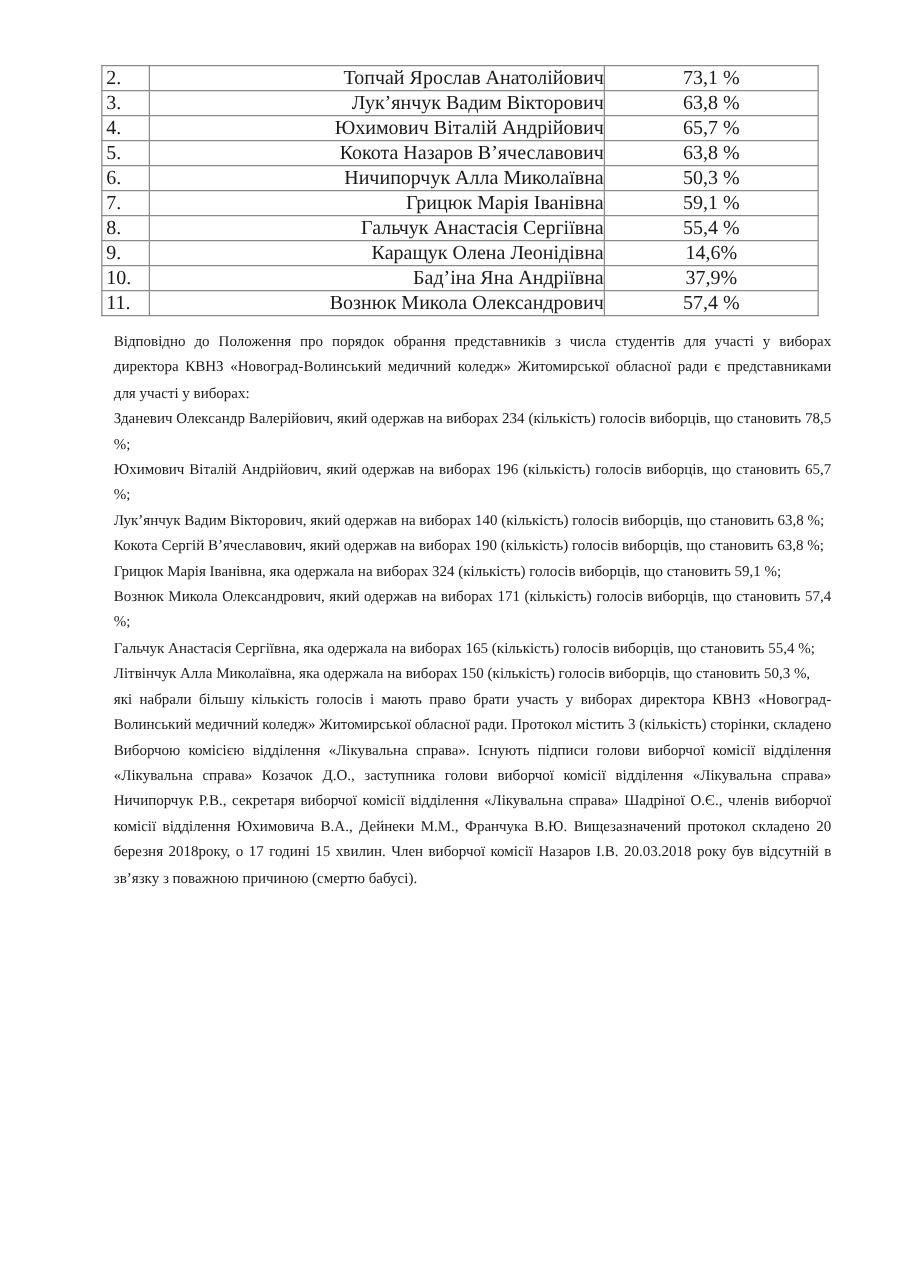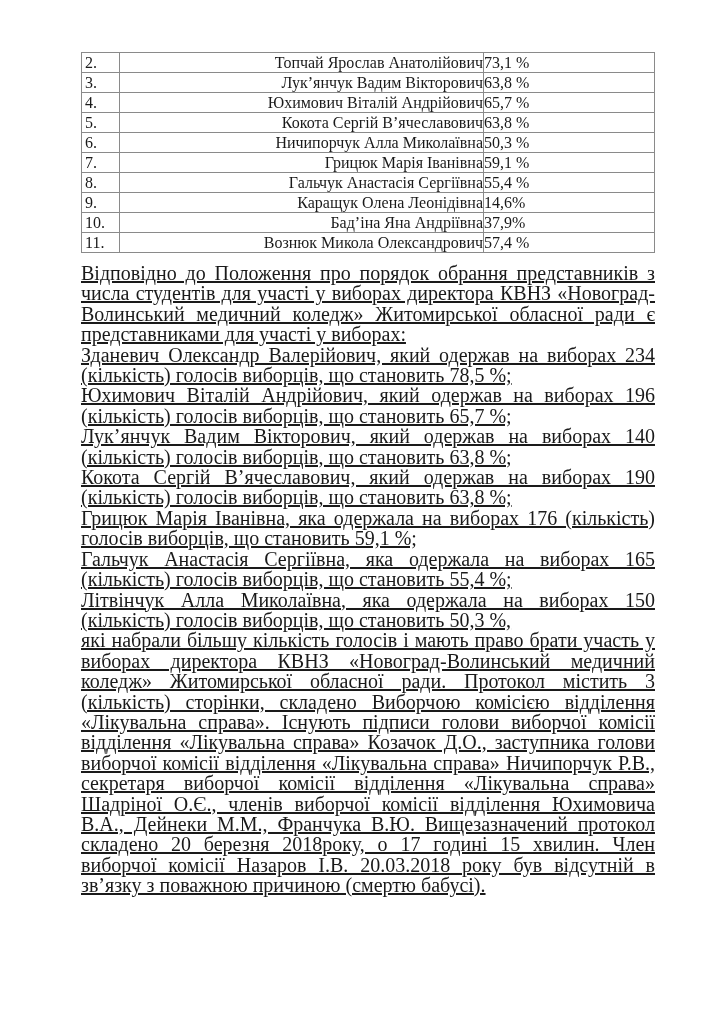--- a/index.html
+++ b/index.html
@@ -5,23 +5,23 @@
   html, body { margin:0; padding:0; background:#ffffff; }
   body { width:724px; height:1024px; position:relative; overflow:hidden;
          font-family:"Liberation Serif", serif; color:#1a1a1a; }
   .page { position:absolute; left:0; top:0; width:724px; height:1024px; background:#fff; }
   table.results { position:absolute; left:81px; top:52px; width:574px;
                   border-collapse:collapse; font-size:16px; }
   table.results td { border:1px solid #8a8a8a; height:19px; padding:0 0 0 3px;
                      line-height:19px; white-space:nowrap; }
   table.results td.num { width:34px; }
   table.results td.name { width:356px; padding-left:7px;text-align:right; }
-  table.results td.pct { text-align:left; padding:0; }
-  .body { position:absolute; left:81px; top:263px; width:574px; font-size:20px;
-          line-height:20.4px; text-align:justify;text-decoration:underline; }
+  table.results td.pct { text-align:center; padding:0; }
+  .body { position:absolute; left:91px; top:263px; width:574px; font-size:12px;
+          line-height:20.4px; text-align:justify; }
   .body p { margin:0; }
   .body p.lead { margin-bottom:0; }
 </style>
 </head>
 <body>
 
 <div class="page">
   <table class="results">
     <tbody>
       <tr>
@@ -34,21 +34,21 @@
         <td class="name">Лук’янчук Вадим Вікторович</td>
         <td class="pct">63,8 %</td>
       </tr>
       <tr>
         <td class="num">4.</td>
         <td class="name">Юхимович Віталій Андрійович</td>
         <td class="pct">65,7 %</td>
       </tr>
       <tr>
         <td class="num">5.</td>
-        <td class="name">Кокота Сергій В’ячеславович</td>
+        <td class="name">Кокота Назаров В’ячеславович</td>
         <td class="pct">63,8 %</td>
       </tr>
       <tr>
         <td class="num">6.</td>
         <td class="name">Ничипорчук Алла Миколаївна</td>
         <td class="pct">50,3 %</td>
       </tr>
       <tr>
         <td class="num">7.</td>
         <td class="name">Грицюк  Марія Іванівна</td>
@@ -76,18 +76,19 @@
       </tr>
     </tbody>
   </table>
 
   <div class="body">
     <p class="lead">Відповідно до Положення про порядок обрання представників з числа студентів для участі у виборах директора КВНЗ «Новоград-Волинський медичний коледж» Житомирської обласної ради є представниками для участі у виборах:</p>
     <p>Зданевич Олександр Валерійович, який одержав на виборах 234 (кількість) голосів виборців, що становить 78,5 %;</p>
     <p>Юхимович Віталій Андрійович, який одержав на виборах 196 (кількість) голосів виборців, що становить 65,7 %;</p>
     <p>Лук’янчук Вадим Вікторович, який одержав на виборах 140 (кількість) голосів виборців, що становить 63,8 %;</p>
     <p>Кокота Сергій В’ячеславович, який одержав на виборах 190 (кількість) голосів виборців, що становить 63,8 %;</p>
-    <p>Грицюк  Марія Іванівна, яка одержала на виборах 176 (кількість) голосів виборців, що становить 59,1 %;</p>
+    <p>Грицюк  Марія Іванівна, яка одержала на виборах 324 (кількість) голосів виборців, що становить 59,1 %;</p>
+    <p>Вознюк Микола Олександрович, який одержав на виборах 171 (кількість) голосів виборців, що становить 57,4 %;</p>
     <p>Гальчук Анастасія Сергіївна, яка одержала на виборах 165 (кількість) голосів виборців, що становить 55,4 %;</p>
     <p>Літвінчук Алла Миколаївна, яка одержала на виборах 150 (кількість) голосів виборців, що становить 50,3 %,</p>
     <p>які набрали більшу кількість голосів і мають право брати участь у виборах директора КВНЗ «Новоград-Волинський медичний коледж» Житомирської обласної ради. Протокол містить 3 (кількість) сторінки, складено Виборчою комісією відділення «Лікувальна справа». Існують підписи голови виборчої комісії  відділення «Лікувальна справа» Козачок Д.О., заступника голови виборчої комісії  відділення «Лікувальна справа»   Ничипорчук Р.В., секретаря виборчої комісії  відділення «Лікувальна справа» Шадріної О.Є., членів виборчої комісії  відділення Юхимовича В.А., Дейнеки М.М., Франчука В.Ю. Вищезазначений протокол складено 20  березня  2018року, о 17 годині 15 хвилин. Член виборчої комісії Назаров І.В. 20.03.2018 року був відсутній в зв’язку з поважною причиною (смертю бабусі).</p>
   </div>
 </div>
 
 </body></html>

